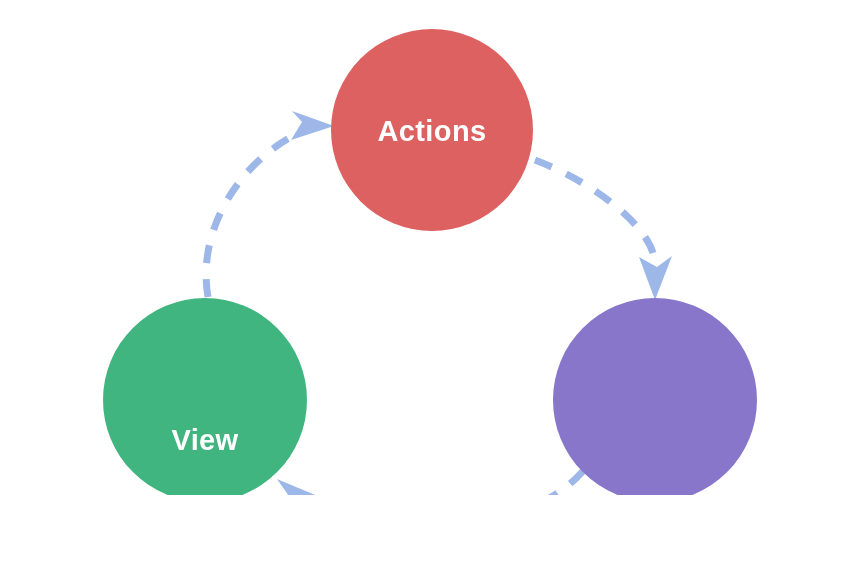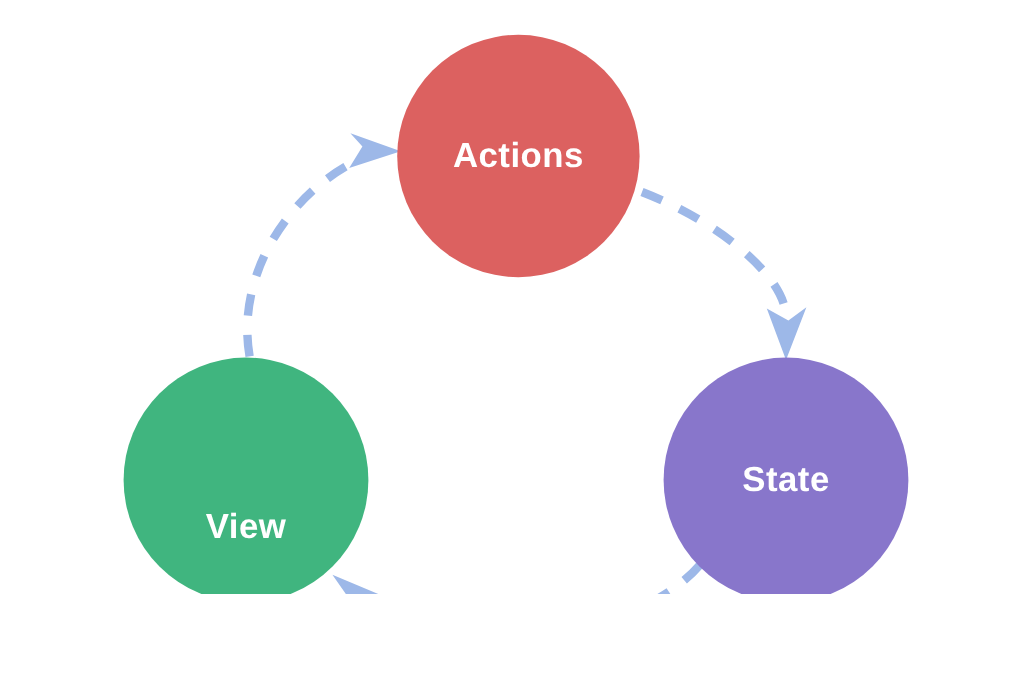--- a/index.html
+++ b/index.html
@@ -66,17 +66,16 @@
 
     <g>
       <circle cx="432" cy="130" r="101" fill="#dc6160"></circle>
       <circle cx="655" cy="400" r="102" fill="#8876cb"></circle>
       <circle cx="205" cy="400" r="102" fill="#40b57f"></circle>
     </g>
   </svg>
 
   <div class="node-label" style="left: 432px; top: 131px; color: rgb(255, 255, 255);">Actions</div>
 
-  <div class="node-label" style="left: 655px; top: 401px; color: rgb(255, 255, 255);">State</div>
 
   <div class="node-label" style="left: 205px; top: 401px; color: rgb(255, 255, 255); margin-top: 39px;">View</div>
 
 </div>
 
 </body></html>

